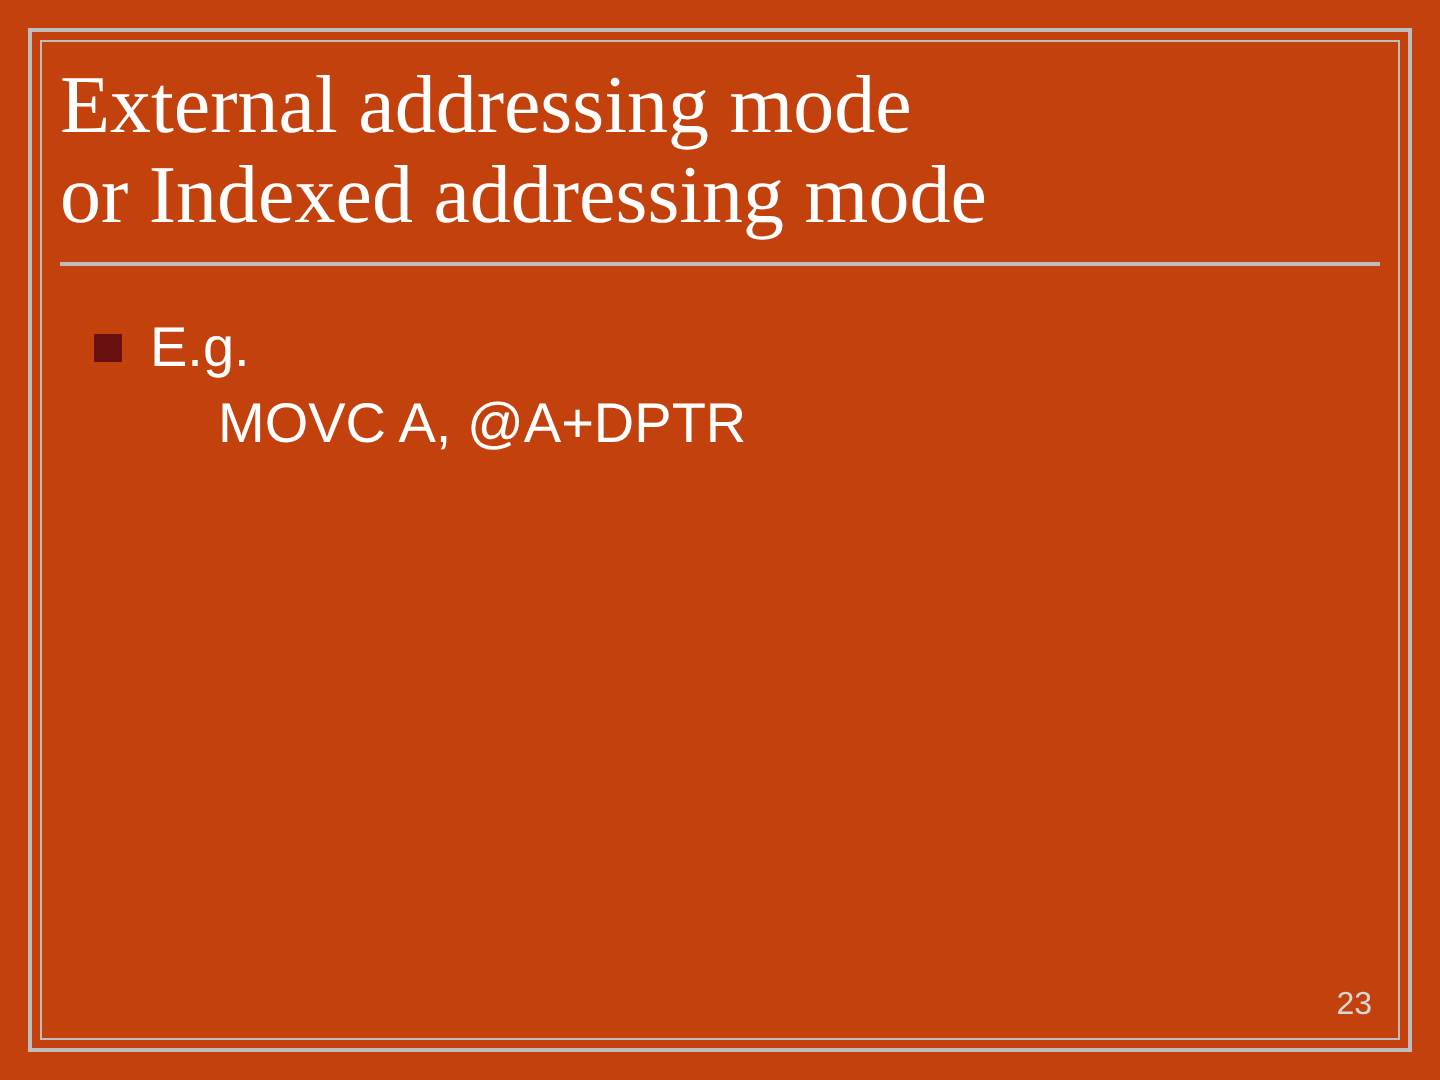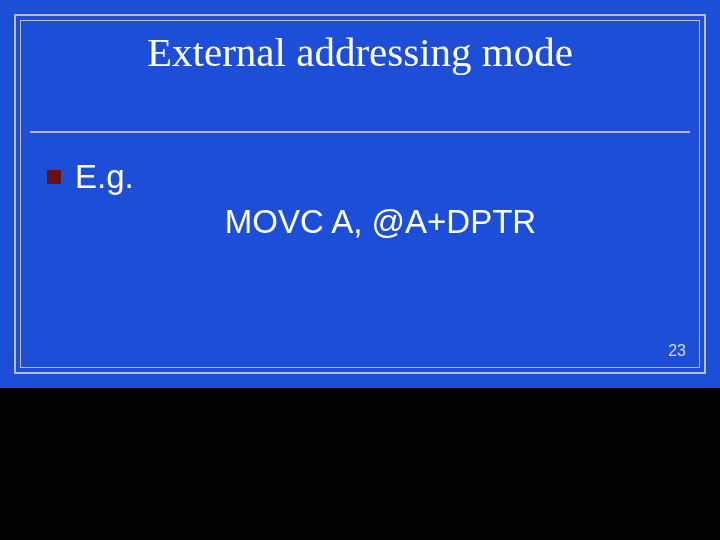--- a/index.html
+++ b/index.html
@@ -9,24 +9,23 @@
     height: 540px;
     overflow: hidden;
   }
   body {
     background: #000;
     font-family: Arial, Helvetica, sans-serif;
   }
   .slide {
     position: relative;
     width: 720px;
-    height: 388px;
-    background: #1d4ed8;
+    height: 540px;
+    background: #c2410c;
     box-sizing: border-box;
-    text-align: center;
   }
   .outer-border {
     position: absolute;
     top: 14px;
     left: 14px;
     right: 14px;
     bottom: 14px;
     border: 2px solid #bdbdbd;
   }
   .inner-border {
@@ -57,36 +56,36 @@
     height: 0;
     border-top: 2px solid #bdbdbd;
   }
   .body {
     position: absolute;
     top: 155px;
     left: 47px;
     right: 40px;
     color: #ffffff;
     font-family: Arial, Helvetica, sans-serif;
-    font-size: 33px;
+    font-size: 28px;
     line-height: 1.35;
   }
   .bullet-row {
     display: flex;
     align-items: center;
   }
   .bullet {
     width: 14px;
     height: 14px;
     background: #6a1010;
     margin-right: 14px;
     flex: none;
   }
   .indent {
-    margin-left: 34px;
+    margin-left: 62px;
   }
   .spacer {
     height: 40px;
   }
   .pagenum {
     position: absolute;
     bottom: 28px;
     right: 34px;
     color: #d8d8d8;
     font-family: Arial, Helvetica, sans-serif;
@@ -95,20 +94,21 @@
 </style>
 </head>
 <body>
 
 <div class="slide">
   <div class="outer-border"></div>
   <div class="inner-border"></div>
 
   <div class="title">
     <span>External addressing mode</span><br>
+    <span>or Indexed addressing mode</span>
   </div>
   <div class="title-underline"></div>
 
   <div class="body">
     <div class="bullet-row">
       <div class="bullet"></div>
       <span>E.g.</span>
     </div>
     <div class="indent">MOVC A, @A+DPTR</div>
     <div class="spacer"></div>

